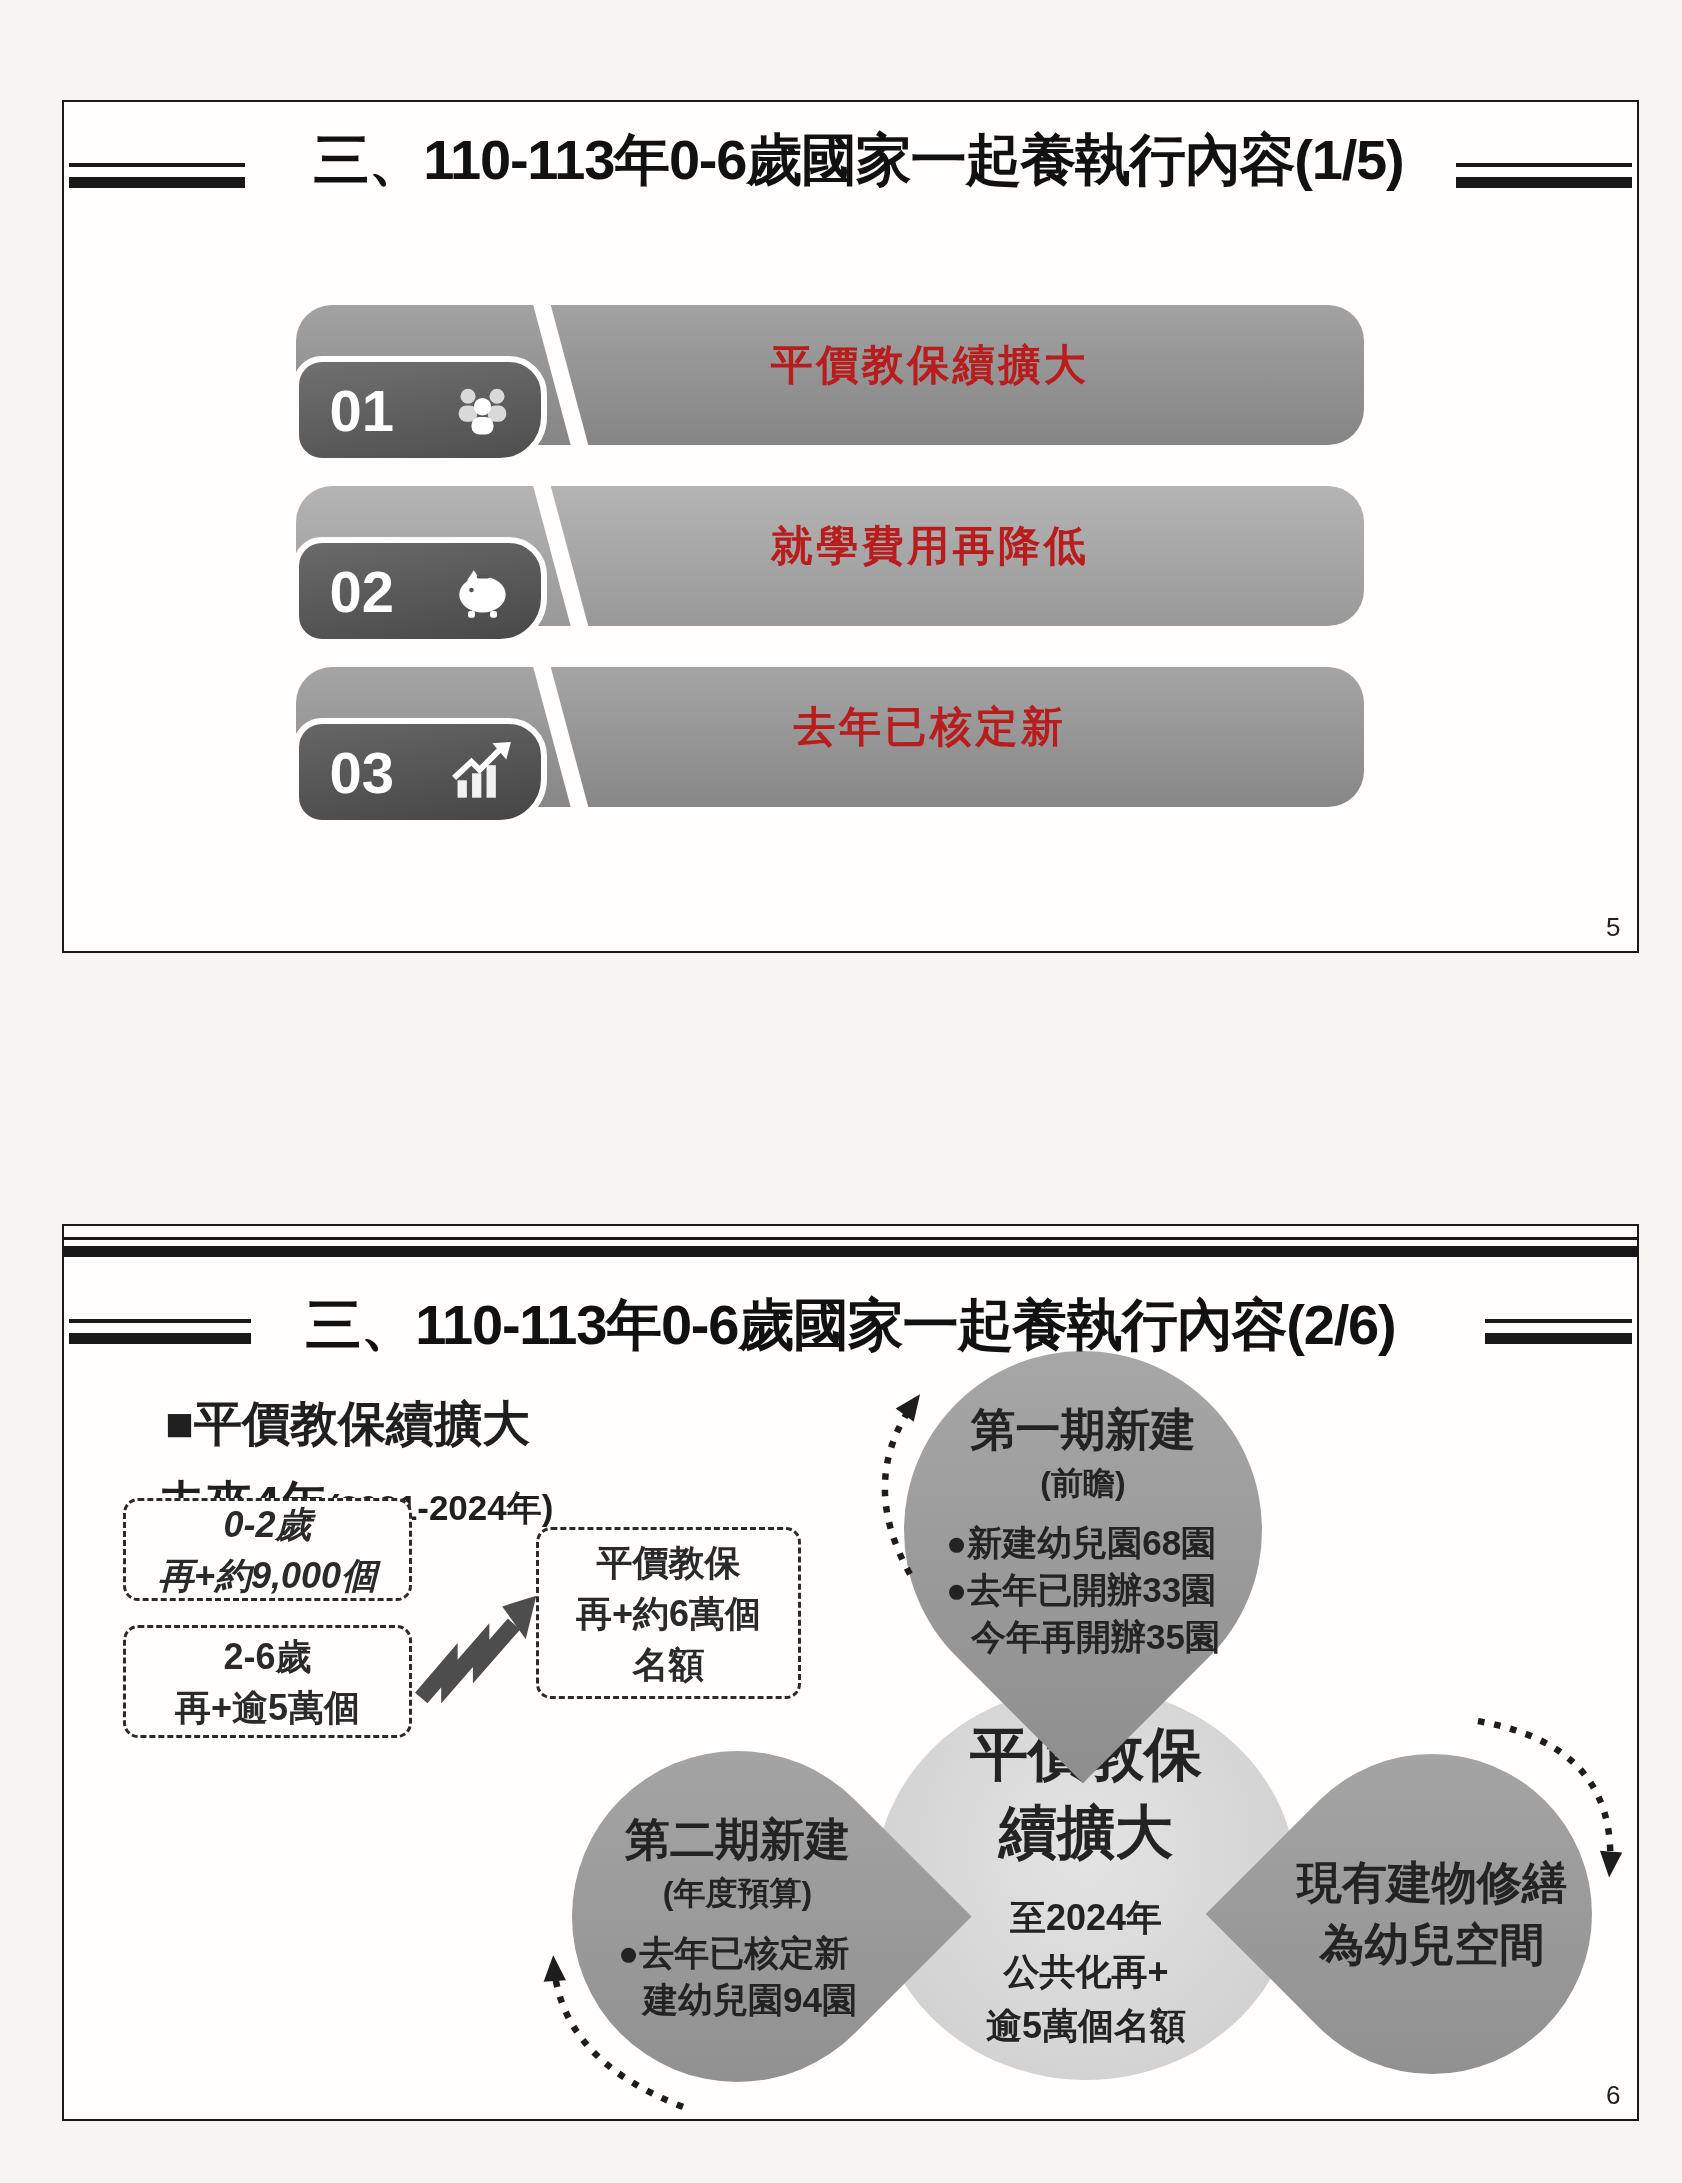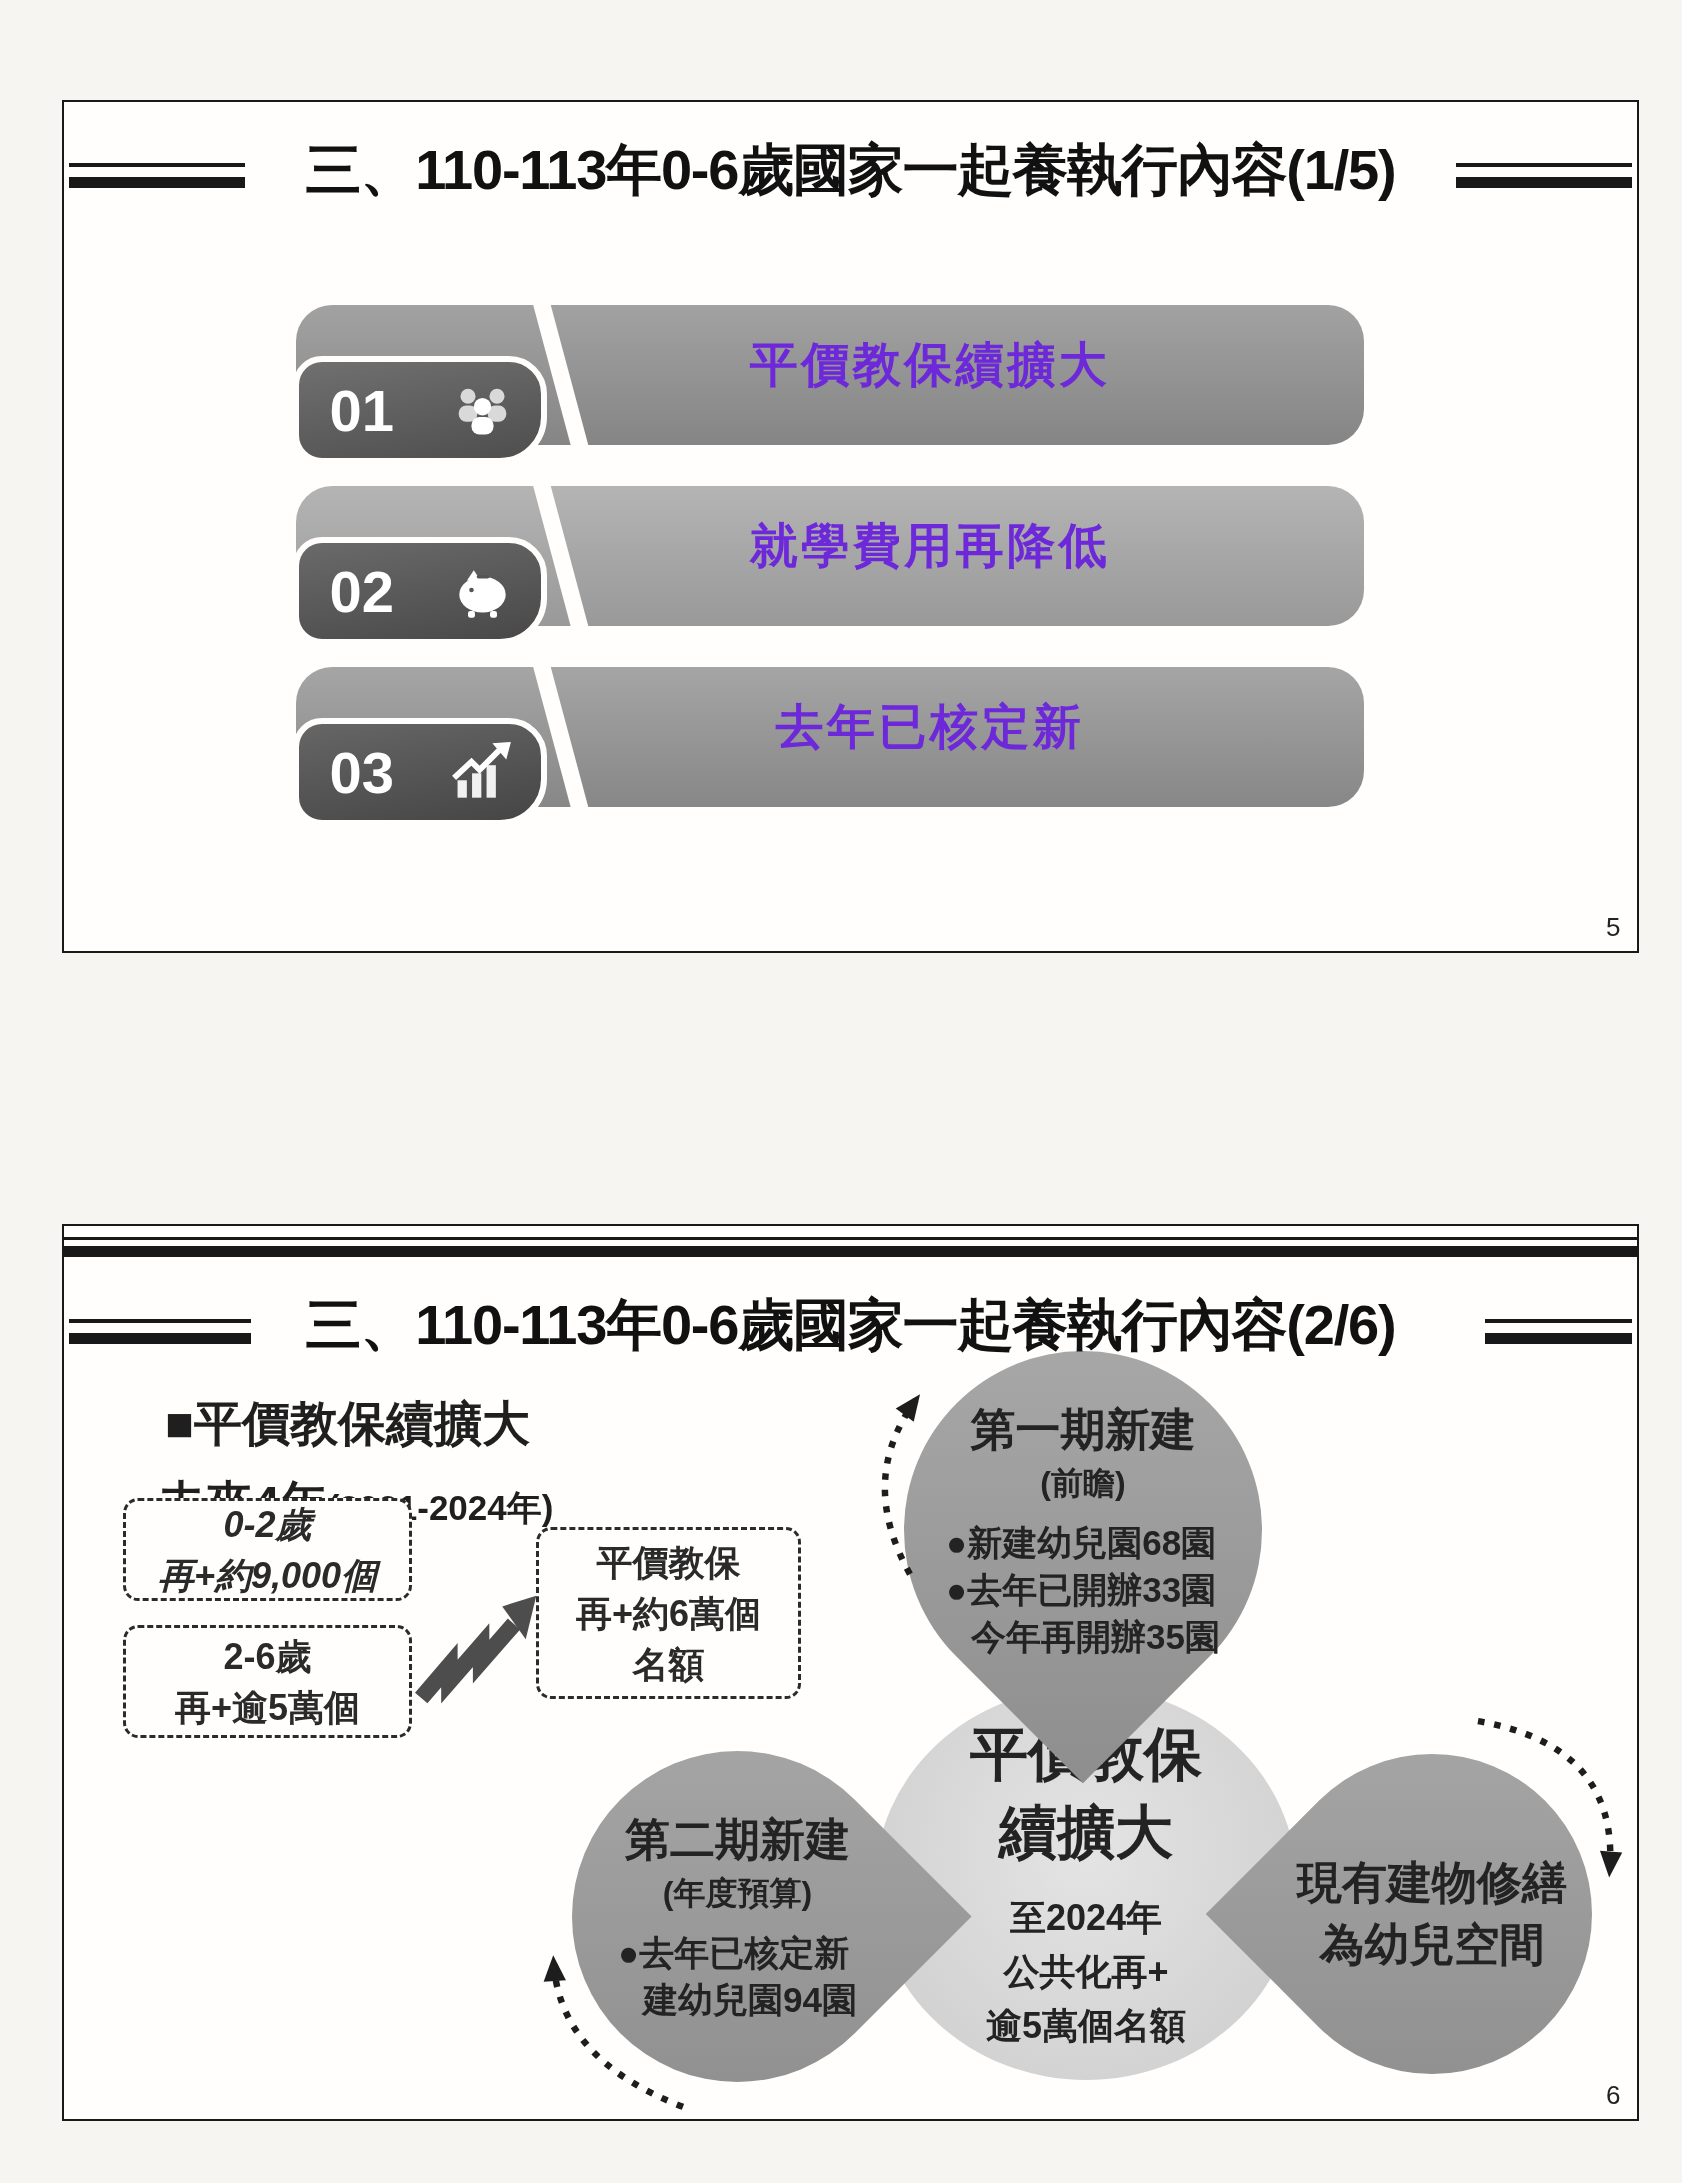--- a/index.html
+++ b/index.html
@@ -14,36 +14,36 @@
     position:absolute; left:62px; width:1577px;
     background:#fffefc; border:2.4px solid #191919; box-sizing:border-box;
   }
   #slide1 { top:100px;  height:853px; }
   #slide2 { top:1224px; height:897px; }
 
   .slide-title {
     position:absolute; left:0; width:100%; text-align:center;
     font-weight:700; font-size:56px; letter-spacing:-1.2px; color:#111; z-index:6;
   }
-  #slide1 .slide-title { top:31px; }
+  #slide1 .slide-title { top:21px;padding-left:8px; }
   #slide2 .slide-title { top:62px; }
   .rule { position:absolute; background:#181818; }
 
   .pagenum { position:absolute; right:16.5px; bottom:8.2px; font-size:26px; color:#222; z-index:9; }
 
   
   .banner { position:absolute; left:232px; width:1068px; height:140px; }
   .bar { position:absolute; left:0; top:0; right:0; bottom:0; border-radius:36px; }
   .bar-1 { background:linear-gradient(180deg,#a2a2a2 0%,#858585 100%); }
   .bar-2 { background:linear-gradient(180deg,#b4b4b4 0%,#999999 100%); }
   .bar-3 { background:linear-gradient(180deg,#a5a5a5 0%,#878787 100%); }
   .banner .label {
     position:absolute; left:253px; right:53px; top:0; bottom:20px;
     display:flex; align-items:center; justify-content:center;
-    color:#6d28d9; font-size:48px; font-weight:700; letter-spacing:3.5px;
+    color:#b91c1c; font-size:42px; font-weight:700; letter-spacing:3.5px;
   }
   .slice {
     position:absolute; left:257px; top:-14px; width:16.5px; height:174px;
     background:#fffefc; transform:rotate(-15deg); z-index:2;
   }
   .badge {
     position:absolute; left:-3.5px; top:51px; width:254px; height:108px;
     box-sizing:border-box; border:6.5px solid #fffefc;
     border-radius:29px 38px 47px 29px; z-index:3;
     display:flex; align-items:center; justify-content:space-between;

